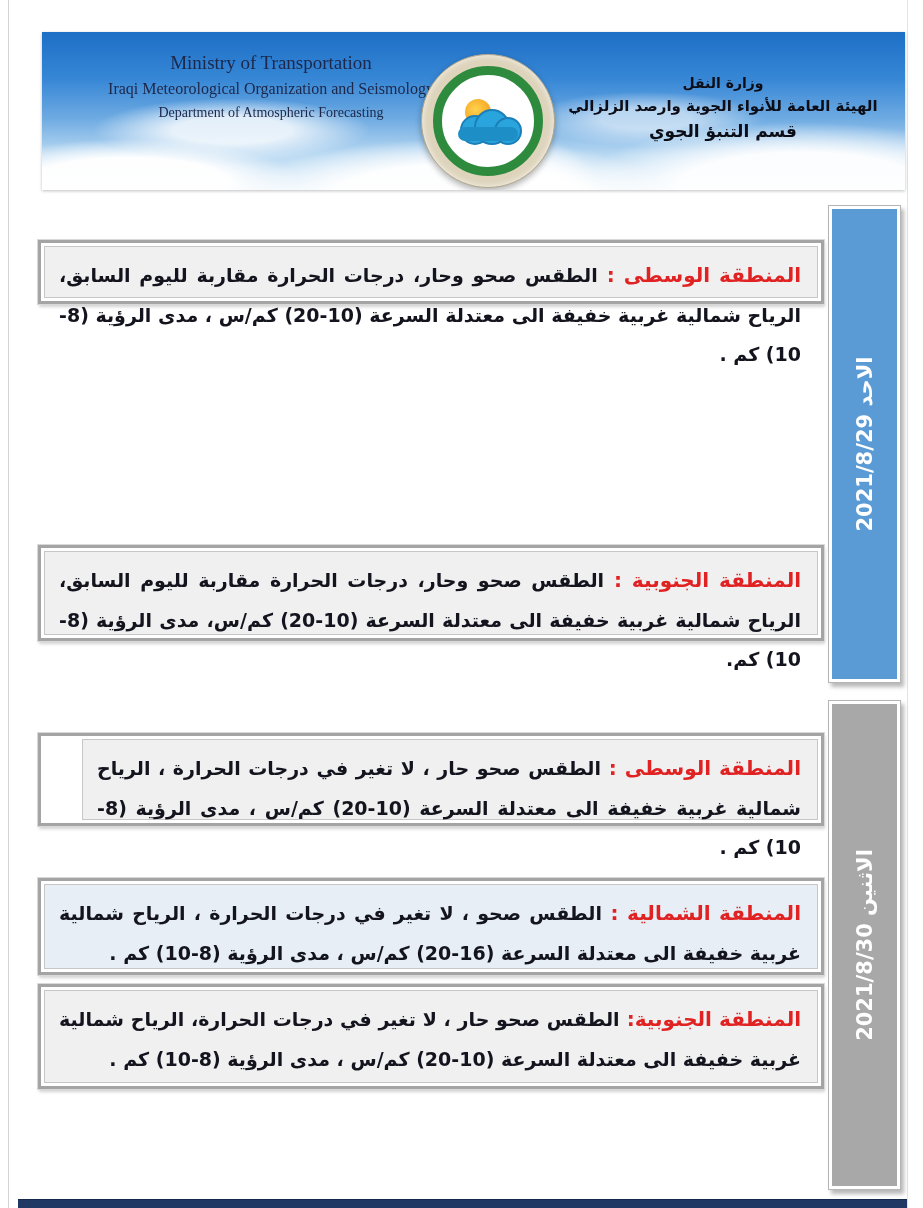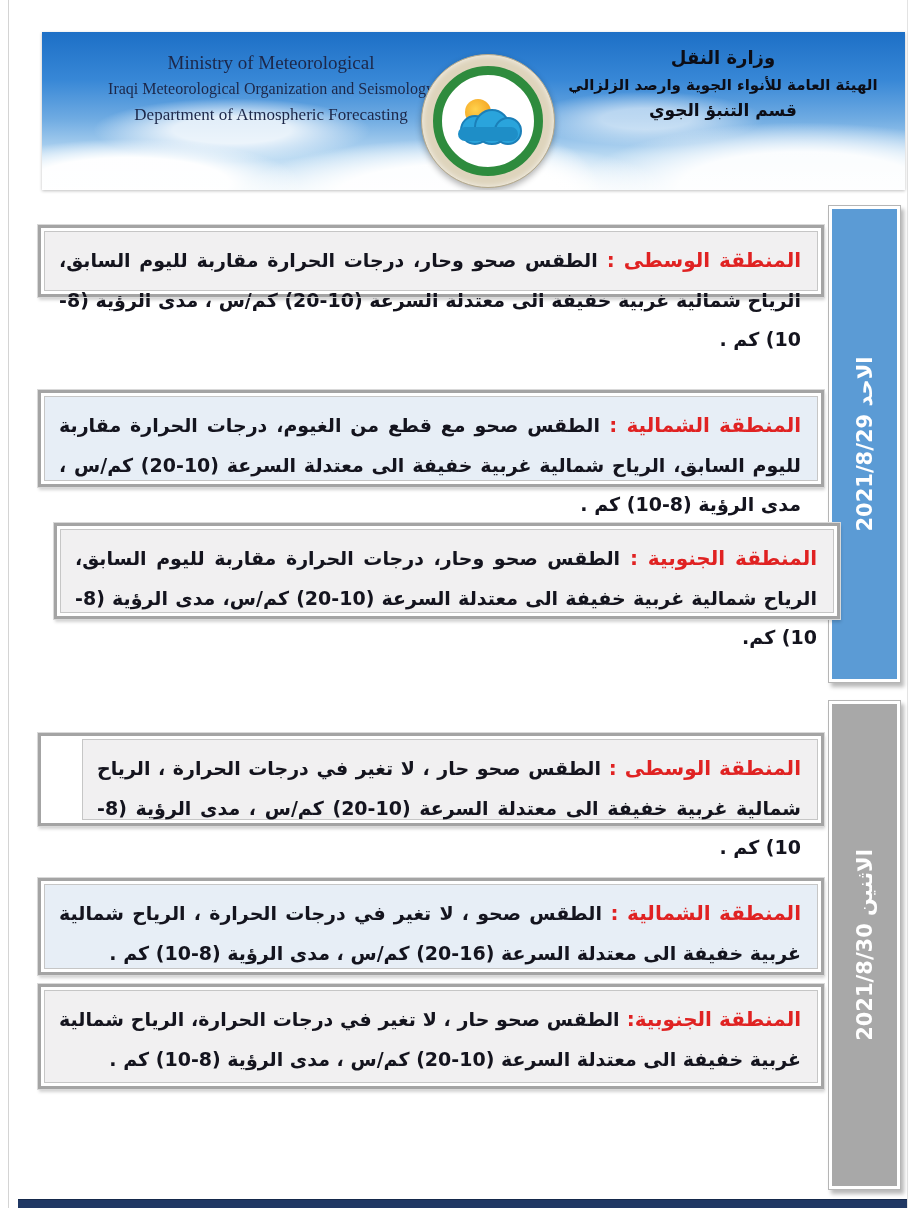--- a/index.html
+++ b/index.html
@@ -17,24 +17,24 @@
       radial-gradient(ellipse 240px 62px at 10% 96%, rgba(255,255,255,.98) 42%, rgba(255,255,255,0) 72%),
       radial-gradient(ellipse 300px 80px at 48% 104%, rgba(255,255,255,.96) 40%, rgba(255,255,255,0) 72%),
       radial-gradient(ellipse 320px 92px at 88% 98%, rgba(255,255,255,.94) 38%, rgba(255,255,255,0) 70%),
       radial-gradient(ellipse 210px 48px at 22% 62%, rgba(255,255,255,.8) 28%, rgba(255,255,255,0) 66%),
       radial-gradient(ellipse 180px 42px at 70% 55%, rgba(255,255,255,.55) 25%, rgba(255,255,255,0) 65%),
       linear-gradient(180deg,#1d6fc6 0%,#3787d6 30%,#6fabe2 55%,#b9d9f2 78%,#e9f4fb 100%);}
   .hdr-en{position:absolute;left:14px;top:16px;width:430px;text-align:center;
     font-family:"Liberation Serif",serif;color:#1c2749;line-height:1.55;}
   .hdr-en .l1{font-size:19px;}
   .hdr-en .l2{font-size:16px;}
-  .hdr-en .l3{font-size:17px;}
+  .hdr-en .l3{font-size:14px;}
   .hdr-ar{position:absolute;right:12px;top:12px;width:340px;text-align:center;direction:rtl;
     color:#0c0d16;font-weight:bold;line-height:1.6;}
-  .hdr-ar .l1{font-size:18px;}
+  .hdr-ar .l1{font-size:14px;margin-top:28px;}
   .hdr-ar .l2{font-size:15px;}
   .hdr-ar .l3{font-size:17px;}
 
   
   .logo{position:absolute;left:379px;top:22px;width:132px;height:132px;border-radius:50%;
     background:#ded4bc;border:1px solid #b3a98e;box-shadow:0 3px 6px rgba(0,0,0,.3),inset 0 0 6px rgba(255,255,255,.8);
     display:flex;align-items:center;justify-content:center;}
   .logo-ring{width:92px;height:92px;border-radius:50%;background:#ffffff;border:9px solid #2e8b3d;
     display:flex;align-items:center;justify-content:center;position:relative;}
   .logo-scene{position:relative;width:64px;height:44px;}
@@ -73,21 +73,21 @@
 </style>
 </head>
 <body>
 
 <div class="page">
   <div class="page-edge edge-left"></div>
   <div class="page-edge edge-right"></div>
 
   <div class="header">
     <div class="hdr-en">
-      <div class="l1">Ministry of Meteorological</div>
+      <div class="l1">Ministry of Transportation</div>
       <div class="l2">Iraqi Meteorological Organization and Seismology</div>
       <div class="l3">Department of Atmospheric Forecasting</div>
     </div>
     <div class="logo">
       <div class="logo-ring">
         <div class="logo-scene">
           <div class="logo-sun"></div>
           <div class="logo-cloud">
             <div class="c1"></div>
               <div class="c2"></div>
@@ -103,31 +103,26 @@
       <div class="l3">قسم التنبؤ الجوي</div>
     </div>
   </div>
 
   <div class="day-bar day-sun" style="top:205px;height:478px;">
     <div class="day-fill">
       <span class="day-label">الاحد  2021/8/29</span>
     </div>
   </div>
 
-  <div class="fbox bg-gray" style="top:225px;height:72px;">
+  <div class="fbox bg-gray" style="top:240px;height:64px;">
     <div class="fbox-inner">
       <span class="region">المنطقة الوسطى : </span><span class="fbody">الطقس صحو وحار، درجات الحرارة مقاربة لليوم السابق، الرياح شمالية غربية خفيفة الى معتدلة السرعة (10-20) كم/س ، مدى الرؤية (8-10) كم .</span>
     </div>
   </div>
-  <div class="fbox bg-blue" style="top:390px;height:97px;">
-    <div class="fbox-inner">
-      <span class="region">المنطقة الشمالية : </span><span class="fbody">الطقس صحو مع قطع من الغيوم، درجات الحرارة مقاربة لليوم السابق، الرياح شمالية غربية خفيفة الى معتدلة السرعة (10-20) كم/س ، مدى الرؤية (8-10) كم .</span>
-    </div>
-  </div>
-  <div class="fbox bg-gray" style="top:523px;height:96px;margin-left:16px;">
+  <div class="fbox bg-gray" style="top:545px;height:96px;">
     <div class="fbox-inner">
       <span class="region">المنطقة الجنوبية : </span><span class="fbody">الطقس صحو وحار، درجات الحرارة مقاربة لليوم السابق، الرياح شمالية غربية خفيفة الى معتدلة السرعة (10-20) كم/س، مدى الرؤية (8-10) كم.</span>
     </div>
   </div>
 
   <div class="day-bar day-mon" style="top:700px;height:490px;">
     <div class="day-fill">
       <span class="day-label">الاثنين  2021/8/30</span>
     </div>
   </div>

